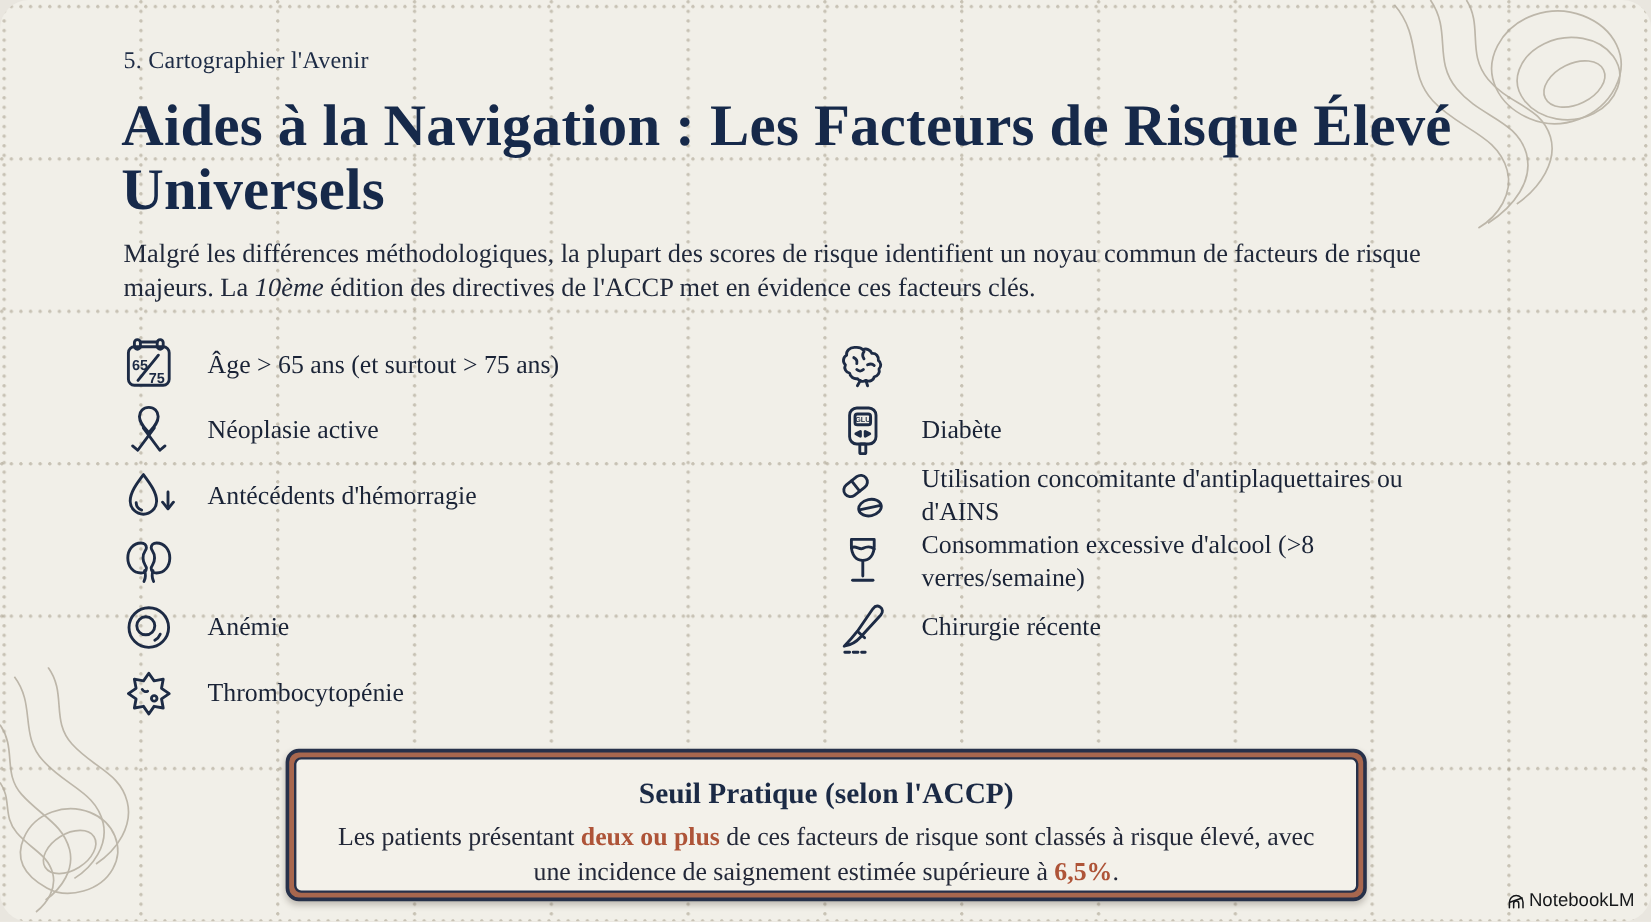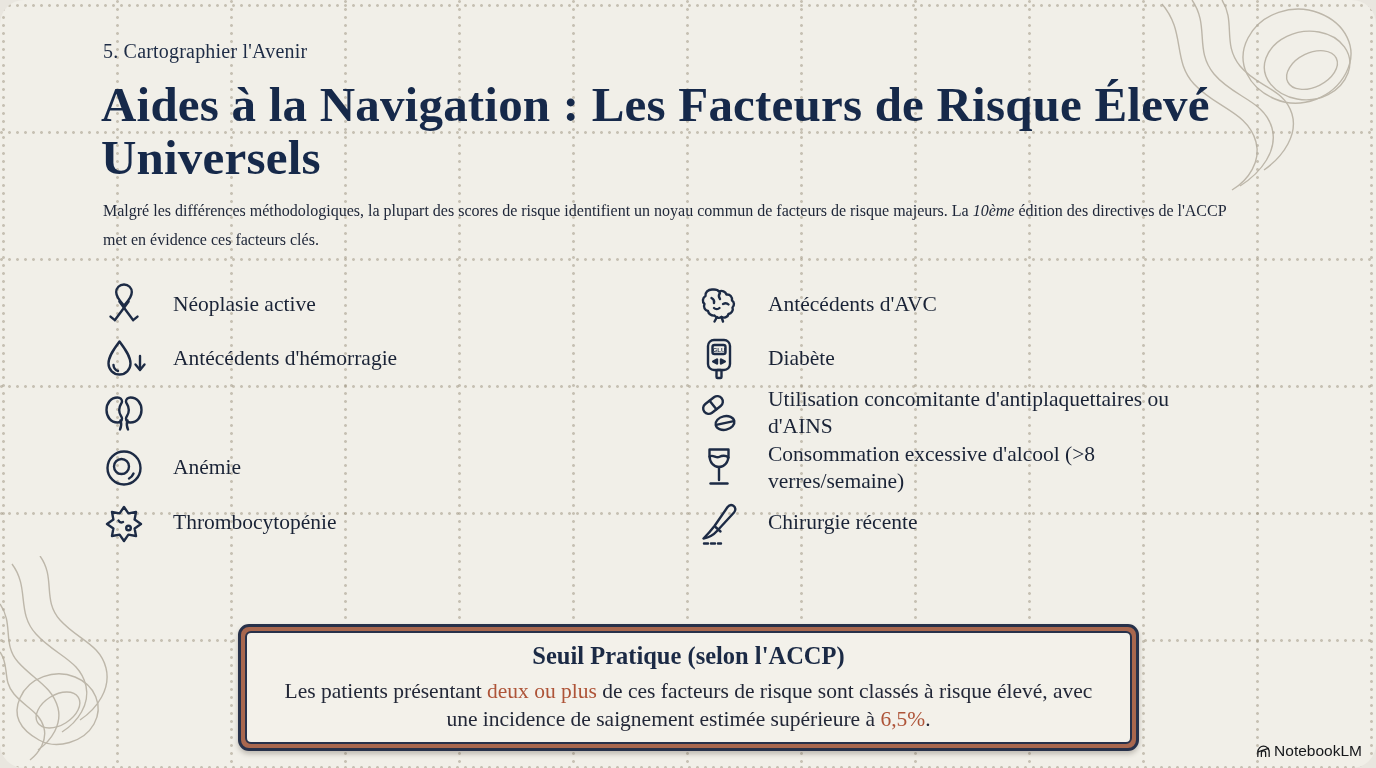--- a/index.html
+++ b/index.html
@@ -13,38 +13,38 @@
     background-position: 0 131px, 2px 0;
     font-family:"Liberation Serif", serif;
     color:#1c2b47;
     border-radius:24px;
   }
   svg{display:block}
   .contour{position:absolute;pointer-events:none;opacity:.85}
   .contour path,.contour ellipse{fill:none;stroke:#b4ad9f;stroke-width:1.4}
   .kicker{position:absolute;left:103px;top:40px;font-size:20px;color:#1d2b45;letter-spacing:.2px}
   .title{position:absolute;left:101px;top:78px;font-size:49px;line-height:53px;font-weight:700;color:#16294a;letter-spacing:.2px}
-  .intro{position:absolute;left:103px;top:196px;width:1150px;font-size:16px;line-height:29px;color:#20283a}
+  .intro{position:absolute;left:103px;top:196px;width:1150px;font-size:22px;line-height:29px;color:#20283a}
   .factors{position:absolute;left:100px;top:277px;display:flex}
   .col{display:flex;flex-direction:column;width:572px}
   .col.right{width:660px;margin-left:23px}
   .row{height:54.6px;display:flex;align-items:center;gap:25px}
   .ic{width:48px;height:48px;flex:none}
   .ic svg{width:48px;height:48px}
   .ic path,.ic rect,.ic circle,.ic ellipse{fill:none;stroke:#1d2b45;stroke-width:2.4;stroke-linecap:round;stroke-linejoin:round}
   .ic text{fill:#1d2b45;stroke:none;font-family:"Liberation Sans",sans-serif;font-weight:bold}
   .lbl{font-size:21.5px;line-height:27.5px;color:#1a2336;white-space:pre-line}
   .callout{position:absolute;left:238px;top:624px;width:901px;height:127px;box-sizing:border-box;
     background:#a8674e;border:3px solid #27314a;border-radius:11px;padding:4px;
     box-shadow:0 3px 5px rgba(60,50,40,.28)}
   .callout-inner{height:100%;box-sizing:border-box;border:2.5px solid #27314a;border-radius:6px;
-    background:#f3f1ea;display:flex;flex-direction:column;justify-content:center;text-align:center;padding:4px 30px}
+    background:#f3f1ea;display:flex;flex-direction:column;text-align:center;padding:15px 30px}
   .callout-title{font-size:24.5px;font-weight:700;color:#1b2a45;margin-bottom:7px}
   .callout-body{font-size:21.5px;line-height:28.5px;color:#232838}
-  .accent{color:#ae5438;font-weight:400}
+  .accent{color:#ae5438;font-weight:700}
   .brand{position:absolute;right:14px;bottom:8px;display:flex;align-items:center;gap:2px;
     font-family:"Liberation Sans",sans-serif;font-size:15.5px;color:#15171a;font-weight:500}
   .brand svg path{fill:none;stroke:#15171a;stroke-width:1.8;stroke-linecap:round}
 </style>
 </head>
 <body>
 
 <div class="stage">
 
   <svg class="contour" style="top:0;right:0" width="216" height="196" viewBox="0 0 216 196">
@@ -64,20 +64,34 @@
     <path d="M0 96c10 14 2 28 14 42s26 18 30 34c3 12-4 24-14 32"></path>
   </svg>
 
   <div class="kicker">5. Cartographier l'Avenir</div>
   <h1 class="title" style="margin:0"><span>Aides à la Navigation : Les Facteurs de Risque Élevé</span><br><span>Universels</span></h1>
   <p class="intro" style="margin:0"><span>Malgré les différences méthodologiques, la plupart des scores de risque identifient un noyau commun de facteurs de risque majeurs. La </span><em>10ème</em><span> édition des directives de l'ACCP met en évidence ces facteurs clés.</span></p>
 
   <div class="factors">
     <div class="col">
 
+      <div class="row">
+        <span class="ic">
+          <svg viewBox="0 0 48 48">
+            <rect x="7" y="9" width="34" height="32" rx="5"></rect>
+            <rect x="12" y="3" width="5" height="8" rx="2.5"></rect>
+            <rect x="31" y="3" width="5" height="8" rx="2.5"></rect>
+            <path d="M17 5h14"></path>
+            <path d="M15 37L32 16"></path>
+            <text x="10" y="28" font-size="12">65</text>
+            <text x="24" y="39" font-size="12">75</text>
+          </svg>
+        </span>
+        <span class="lbl">Âge &gt; 65 ans (et surtout &gt; 75 ans)</span>
+      </div>
 
       <div class="row">
         <span class="ic">
           <svg viewBox="0 0 48 48">
             <path d="M24 4.5c-4.6 0-7.8 3.4-7.8 7.6 0 5.6 4.2 9.3 7.8 13.4 3.6-4.1 7.8-7.8 7.8-13.4 0-4.2-3.2-7.6-7.8-7.6Z"></path>
             <path d="M19.4 21.5 33.2 40.2l4.3-3.6"></path>
             <path d="M28.6 21.5 14.8 40.2l-4.3-3.6"></path>
           </svg>
         </span>
         <span class="lbl">Néoplasie active</span>
@@ -136,21 +150,20 @@
           <svg viewBox="0 0 48 48">
             <path d="M17 9.5c-4 0-7 3-6.5 6.5-3 1.5-3.5 6-1 8-1.5 3 .5 6.5 3.5 7 .5 3 3.5 5 6.5 4.5 1.5 2.5 5 3 7 1.5 3 1.5 6.5 0 7-3 3-.5 5-3.5 4-6.5 2-2 2-5.5-.5-7 .5-3.5-2-6.5-5.5-6-1-3-4.5-4.5-7.5-3-1-1.5-3-2-5-2Z"></path>
             <path d="M16.5 18c2 1 3 3 2.5 5"></path>
             <path d="M25 13c-1.5 2-1.5 4 0 6"></path>
             <path d="M28 24c2-1 4-1 5.5.5"></path>
             <path d="M19 28c1.5 1.5 4 1.5 5.5 0"></path>
             <path d="M22 37l-2.5 4.5"></path>
             <path d="M26.5 37l1.5 4.5"></path>
           </svg>
         </span>
-        <span class="lbl">Antécédents d'AVC</span>
       </div>
 
       <div class="row">
         <span class="ic">
           <svg viewBox="0 0 48 48">
             <rect x="13" y="5" width="22" height="30" rx="6"></rect>
             <rect x="17.5" y="10" width="13" height="9" rx="2"></rect>
             <text x="24" y="17" font-size="6" text-anchor="middle">GLU</text>
             <path d="M22 24.5v4l-3.8-2Z"></path>
             <path d="M26 24.5v4l3.8-2Z"></path>

